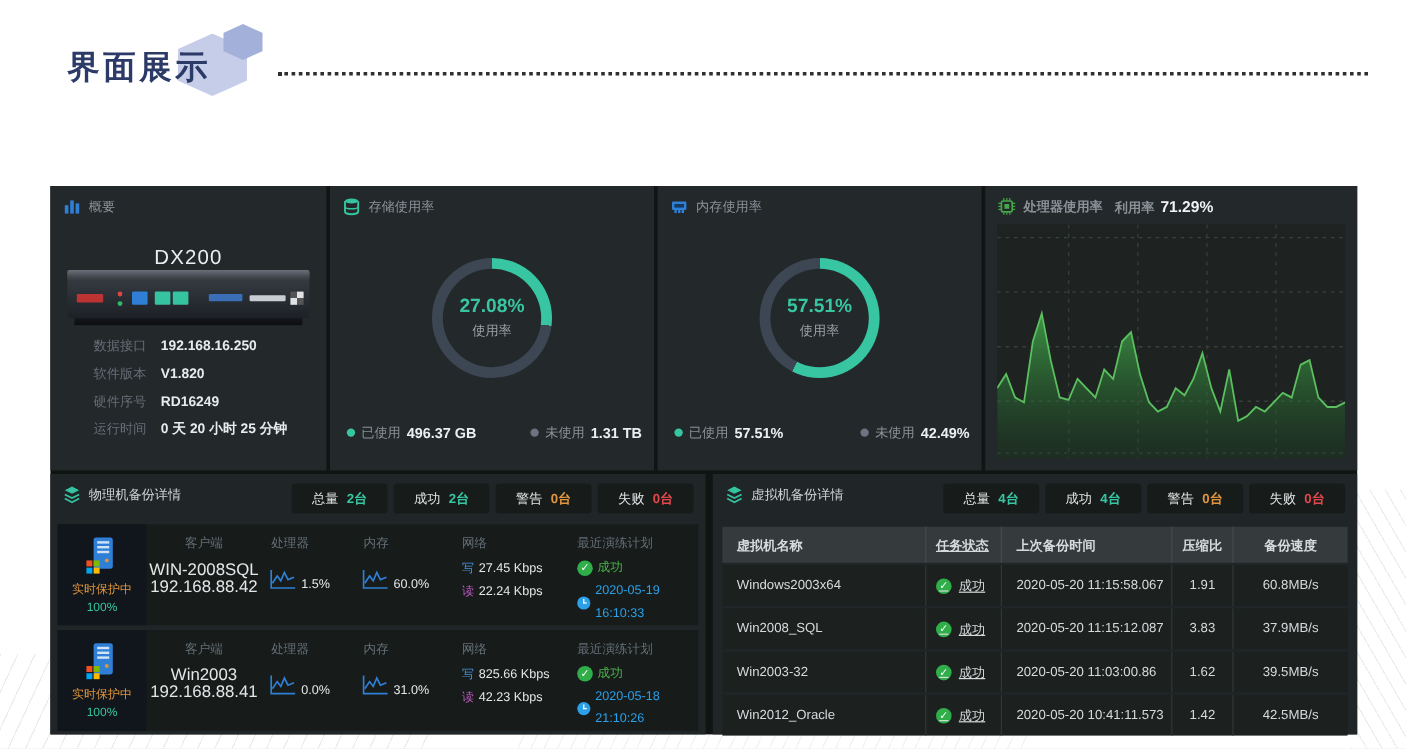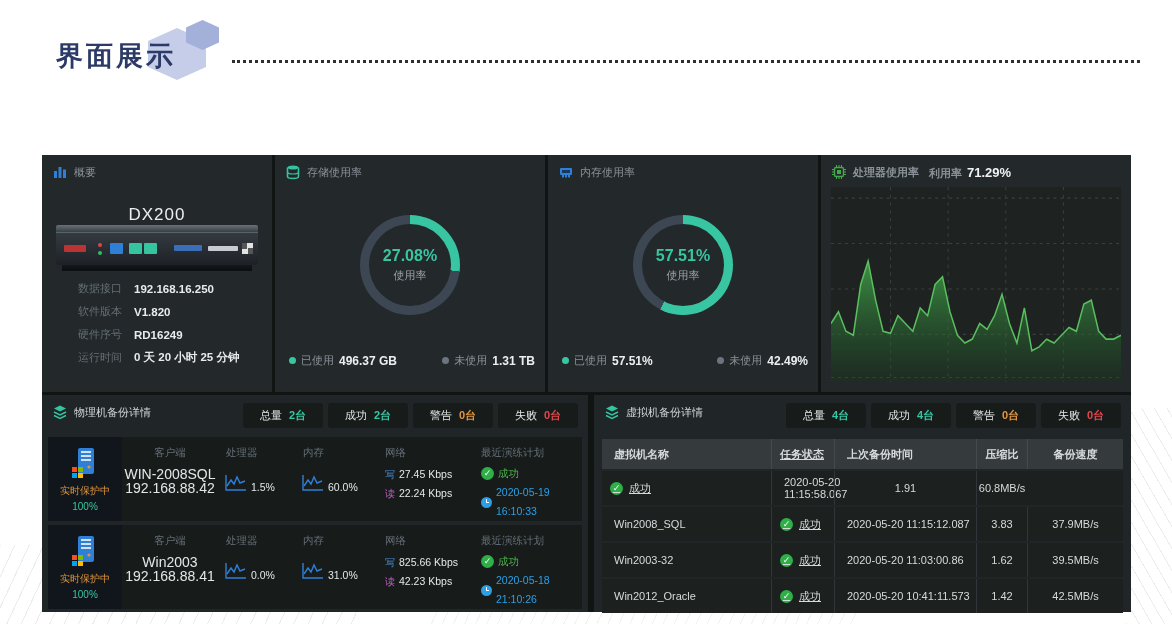--- a/index.html
+++ b/index.html
@@ -470,20 +470,21 @@
 
       <div class="vm-table">
         <div class="vm-grid vm-head">
           <div class="cell-name">虚拟机名称</div>
           <div class="cell-status">任务状态</div>
           <div class="cell-time">上次备份时间</div>
           <div class="cell-ratio">压缩比</div>
           <div class="cell-speed">备份速度</div>
         </div>
         <div class="vm-grid vm-row">
+          <div class="cell-name">Windows2003x64</div>
           <div class="cell-status">
               <span class="chk">✓</span>
               <span>成功</span>
             </div>
           <div class="cell-time">2020-05-20 11:15:58.067</div>
           <div class="cell-ratio">1.91</div>
           <div class="cell-speed">60.8MB/s</div>
         </div>
         <div class="vm-grid vm-row">
           <div class="cell-name">Win2008_SQL</div>

